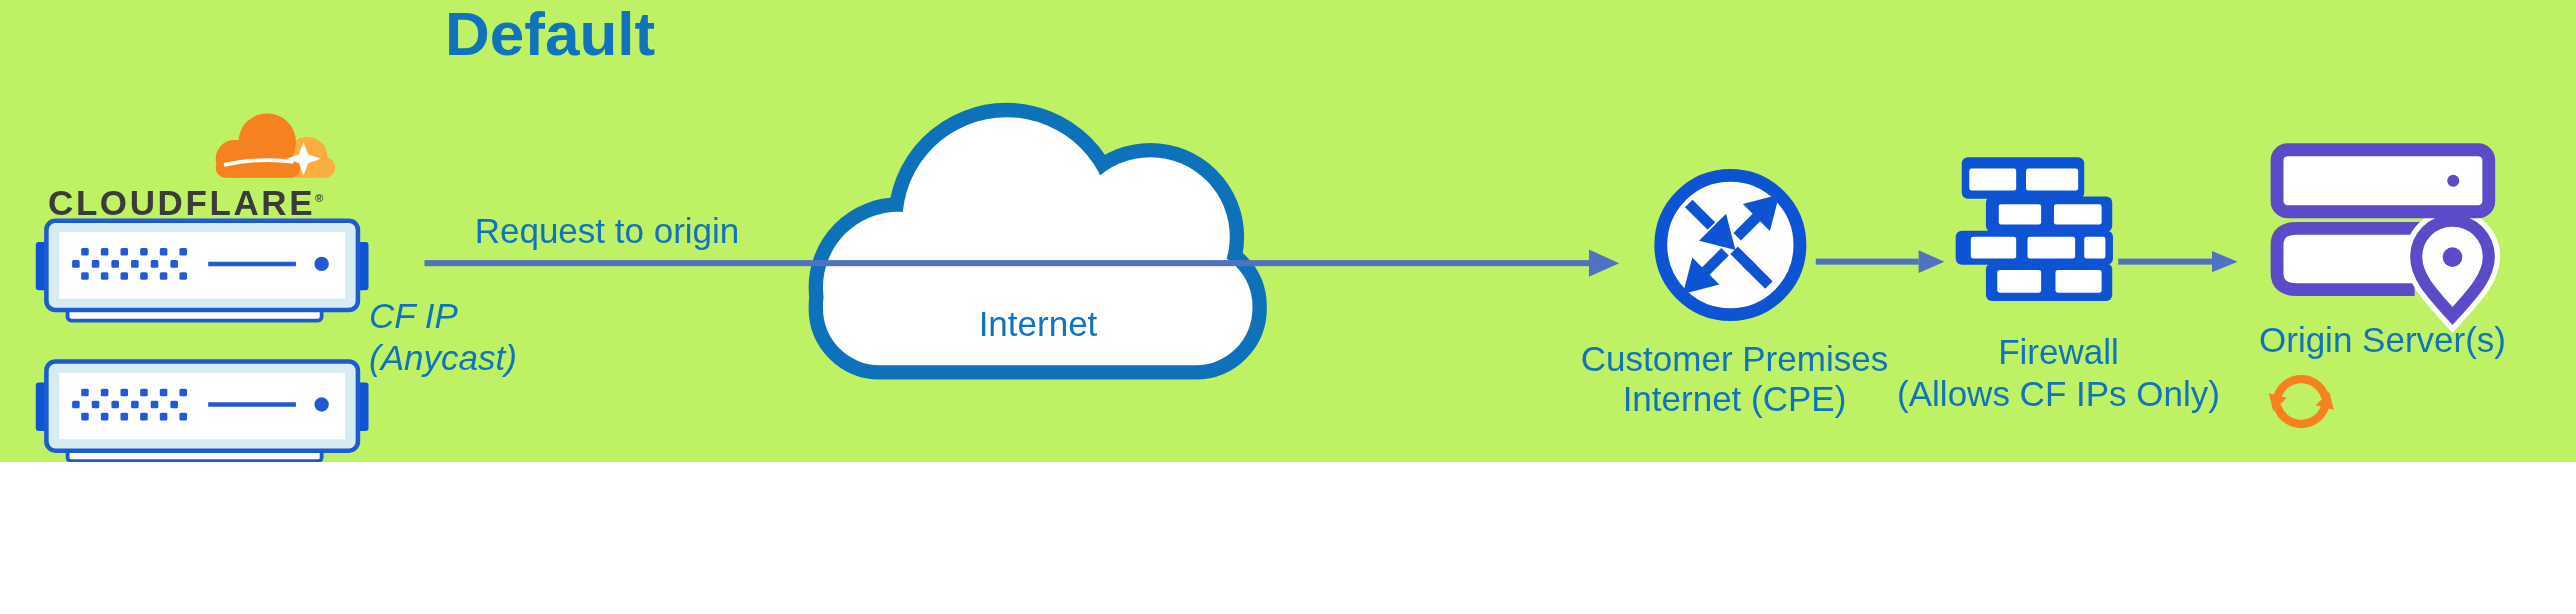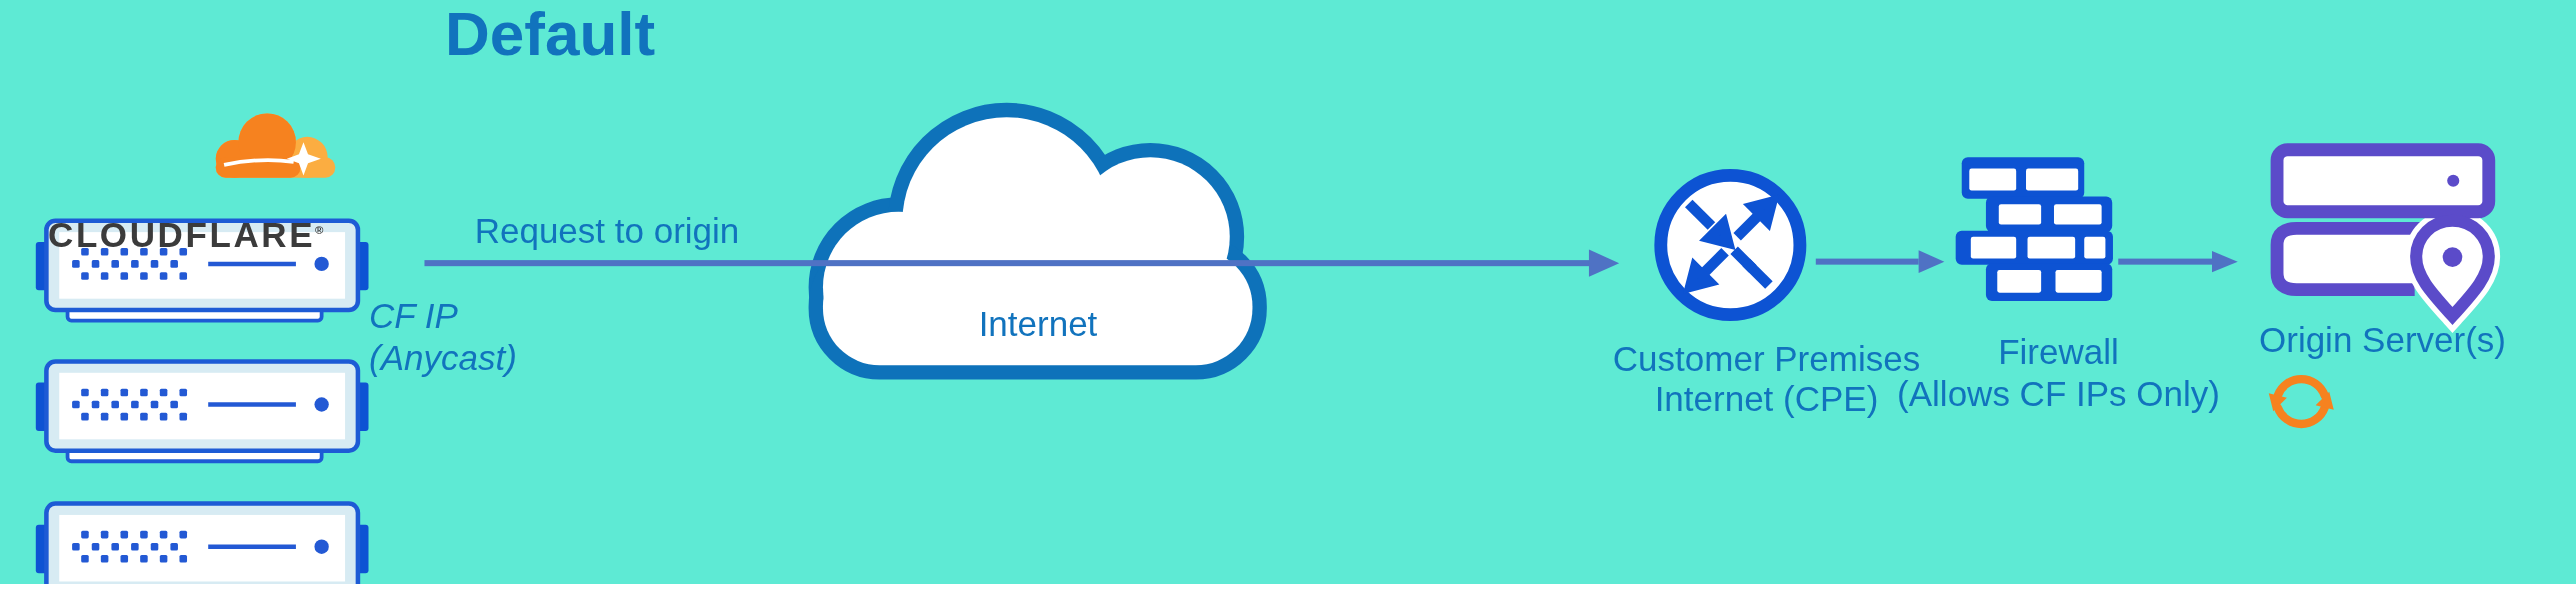--- a/index.html
+++ b/index.html
@@ -1,29 +1,29 @@
 <!DOCTYPE html>
 <html style="font-size:12px"><head>
 <meta charset="utf-8">
 <style>
   html,body{margin:0;padding:0;background:#fff;}
-  #stage{position:relative;width:2576px;height:584px;background:#5eead4;overflow:hidden;
+  #stage{position:relative;width:2576px;height:462px;background:#bef264;overflow:hidden;
          font-family:"Liberation Sans",sans-serif;}
   #diagram-svg{position:absolute;left:0;top:0;}
   .lbl{position:absolute;color:#1173bd;font-size:35px;line-height:1;white-space:nowrap;}
   .lbl .ln{white-space:nowrap;}
   #page-title{position:absolute;left:445px;top:3px;font-size:62px;font-weight:600;
               color:#1173bd;line-height:1;}
   #brand-wordmark{position:absolute;left:48px;top:185px;font-size:35px;font-weight:bold;
-                  letter-spacing:2.6px;color:#3b3b3b;line-height:1;margin-top:32px;}
+                  letter-spacing:2.6px;color:#3b3b3b;line-height:1;}
   #brand-wordmark .reg{font-size:11.4px;vertical-align:super;letter-spacing:0;}
   #request-label{left:467px;top:213px;width:280px;text-align:center;}
   #cfip-label{left:369px;top:295px;line-height:42px;font-style:italic;}
   #internet-label{left:970px;top:306px;width:136px;text-align:center;}
-  #cpe-label{left:1600px;top:339px;width:333px;text-align:center;line-height:40px;}
+  #cpe-label{left:1568px;top:339px;width:333px;text-align:center;line-height:40px;}
   #firewall-label{left:1877px;top:331px;width:363px;text-align:center;line-height:42px;}
   #origin-label{left:2259px;top:322px;width:257px;text-align:left;}
   #cloudflared-label{left:2356px;top:381px;font-size:36px;line-height:38px;}
 </style>
 </head>
 <body>
 
 <div id="stage">
 
   <svg id="diagram-svg" width="2576" height="614" viewBox="0 0 3404 812">

